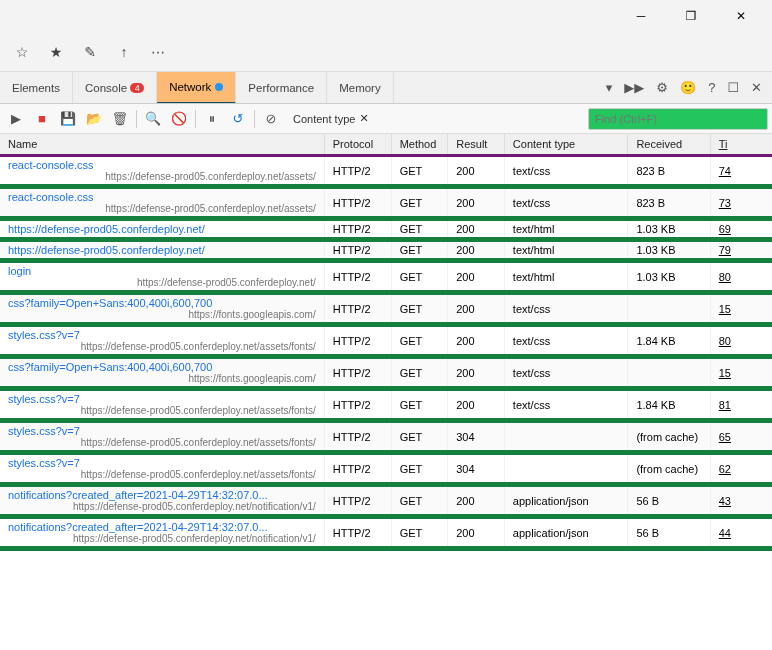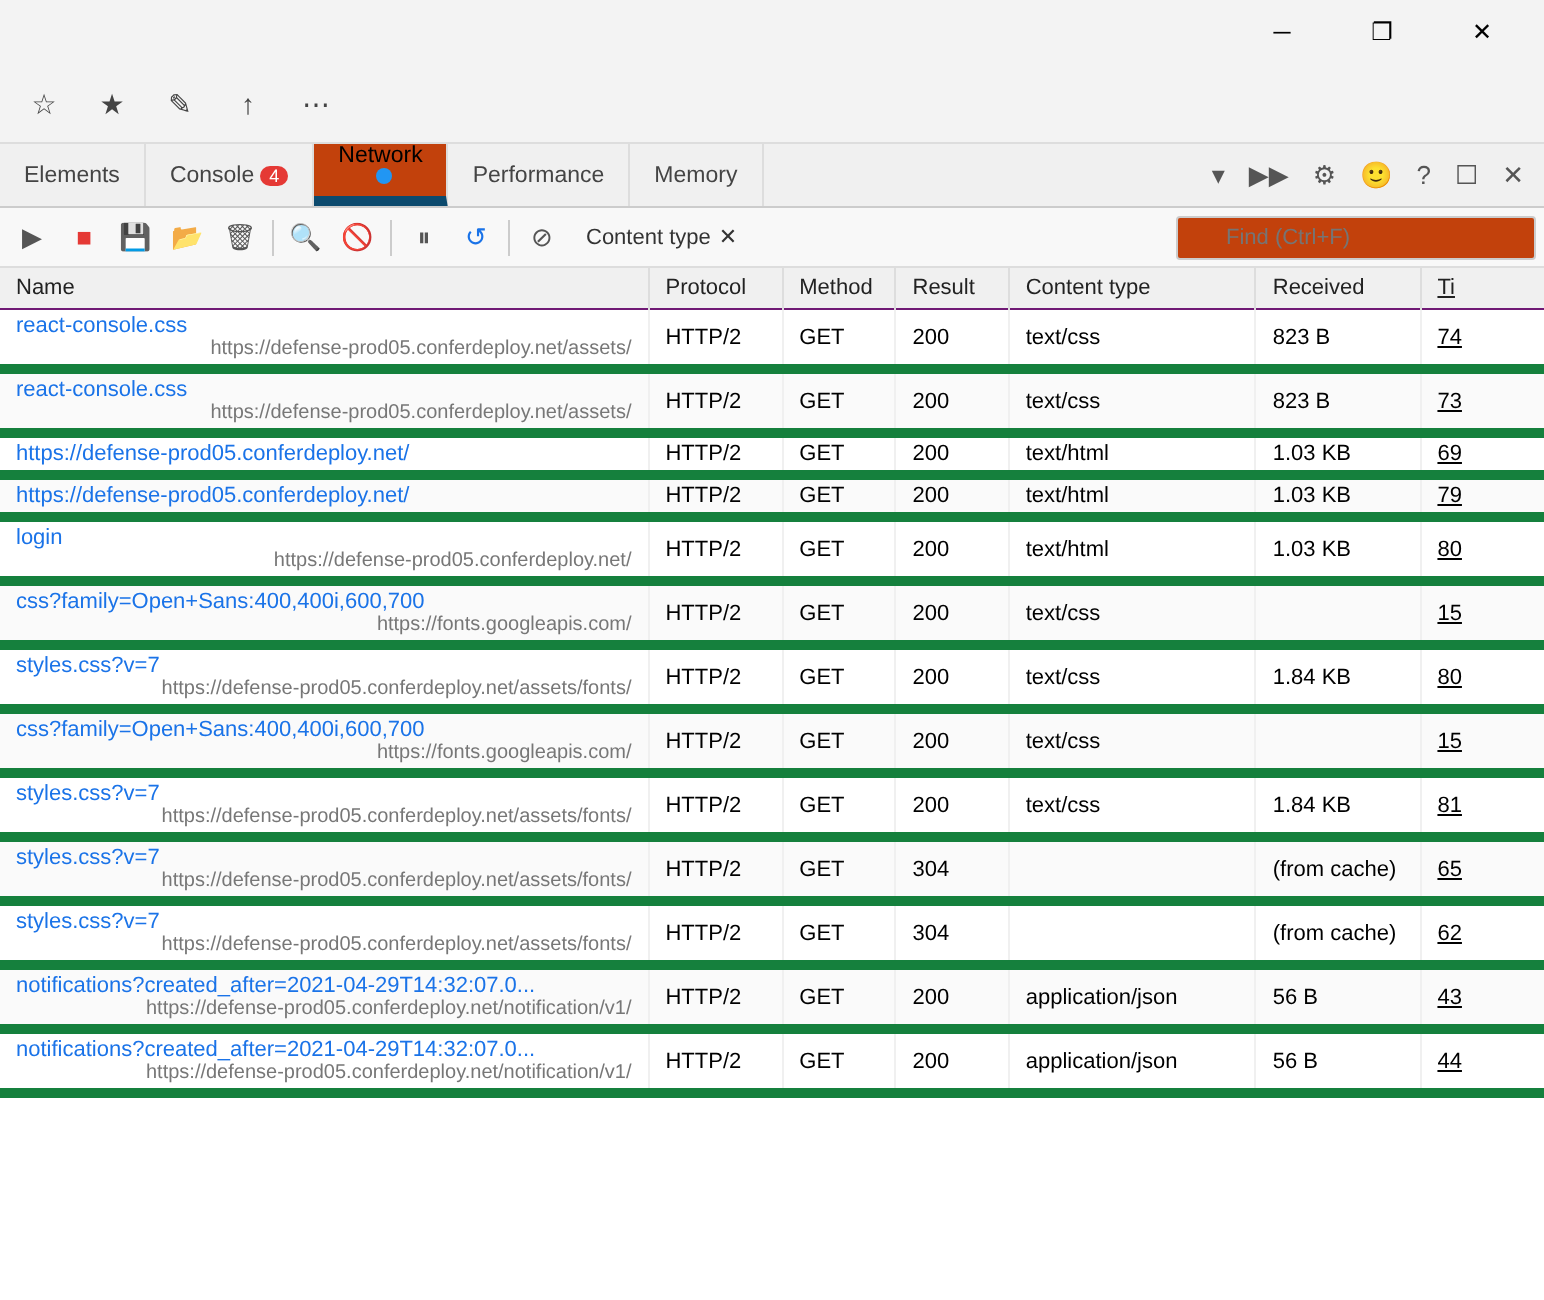--- a/index.html
+++ b/index.html
@@ -66,25 +66,24 @@
       display: flex;
       align-items: center;
       font-size: 11.5px;
       cursor: pointer;
       border-right: 1px solid #ddd;
       white-space: nowrap;
       color: #444;
       position: relative;
     }
     .devtools-tab.active {
-      background: #c2410c;
-      border-bottom: 6px solid #0c4a6e;
+      background: #fdba74;
+      border-bottom: 2px solid #0c4a6e;
       color: #000;
       font-weight: 500;
-      flex-direction: column;
     }
     .devtools-tab .badge {
       background: #e53935;
       color: #fff;
       border-radius: 8px;
       padding: 0 4px;
       font-size: 9px;
       margin-left: 3px;
       min-width: 14px;
       text-align: center;
@@ -146,40 +145,40 @@
       font-size: 11px;
       color: #333;
       cursor: pointer;
     }
     .find-input {
       margin-left: auto;
       height: 22px;
       width: 180px;
       border: 1px solid #ccc;
       border-radius: 2px;
-      padding: 0 24px;
+      padding: 0 6px;
       font-size: 11px;
       outline: none;
-      background: #c2410c;
+      background: #22c55e;
     }
 
     
     .network-table-container {
       overflow: auto;
       height: calc(650px - 32px - 40px - 32px - 30px);
       position: relative;
     }
     table {
       width: 100%;
       border-collapse: collapse;
       font-size: 11px;
     }
     thead tr {
       background: #f0f0f0;
-      border-bottom: 1px solid #701a75;
+      border-bottom: 3px solid #701a75;
       position: sticky;
       top: 0;
       z-index: 10;
     }
     thead th {
       text-align: left;
       padding: 4px 8px;
       font-weight: 500;
       color: #222;
       border-right: 1px solid #ddd;

